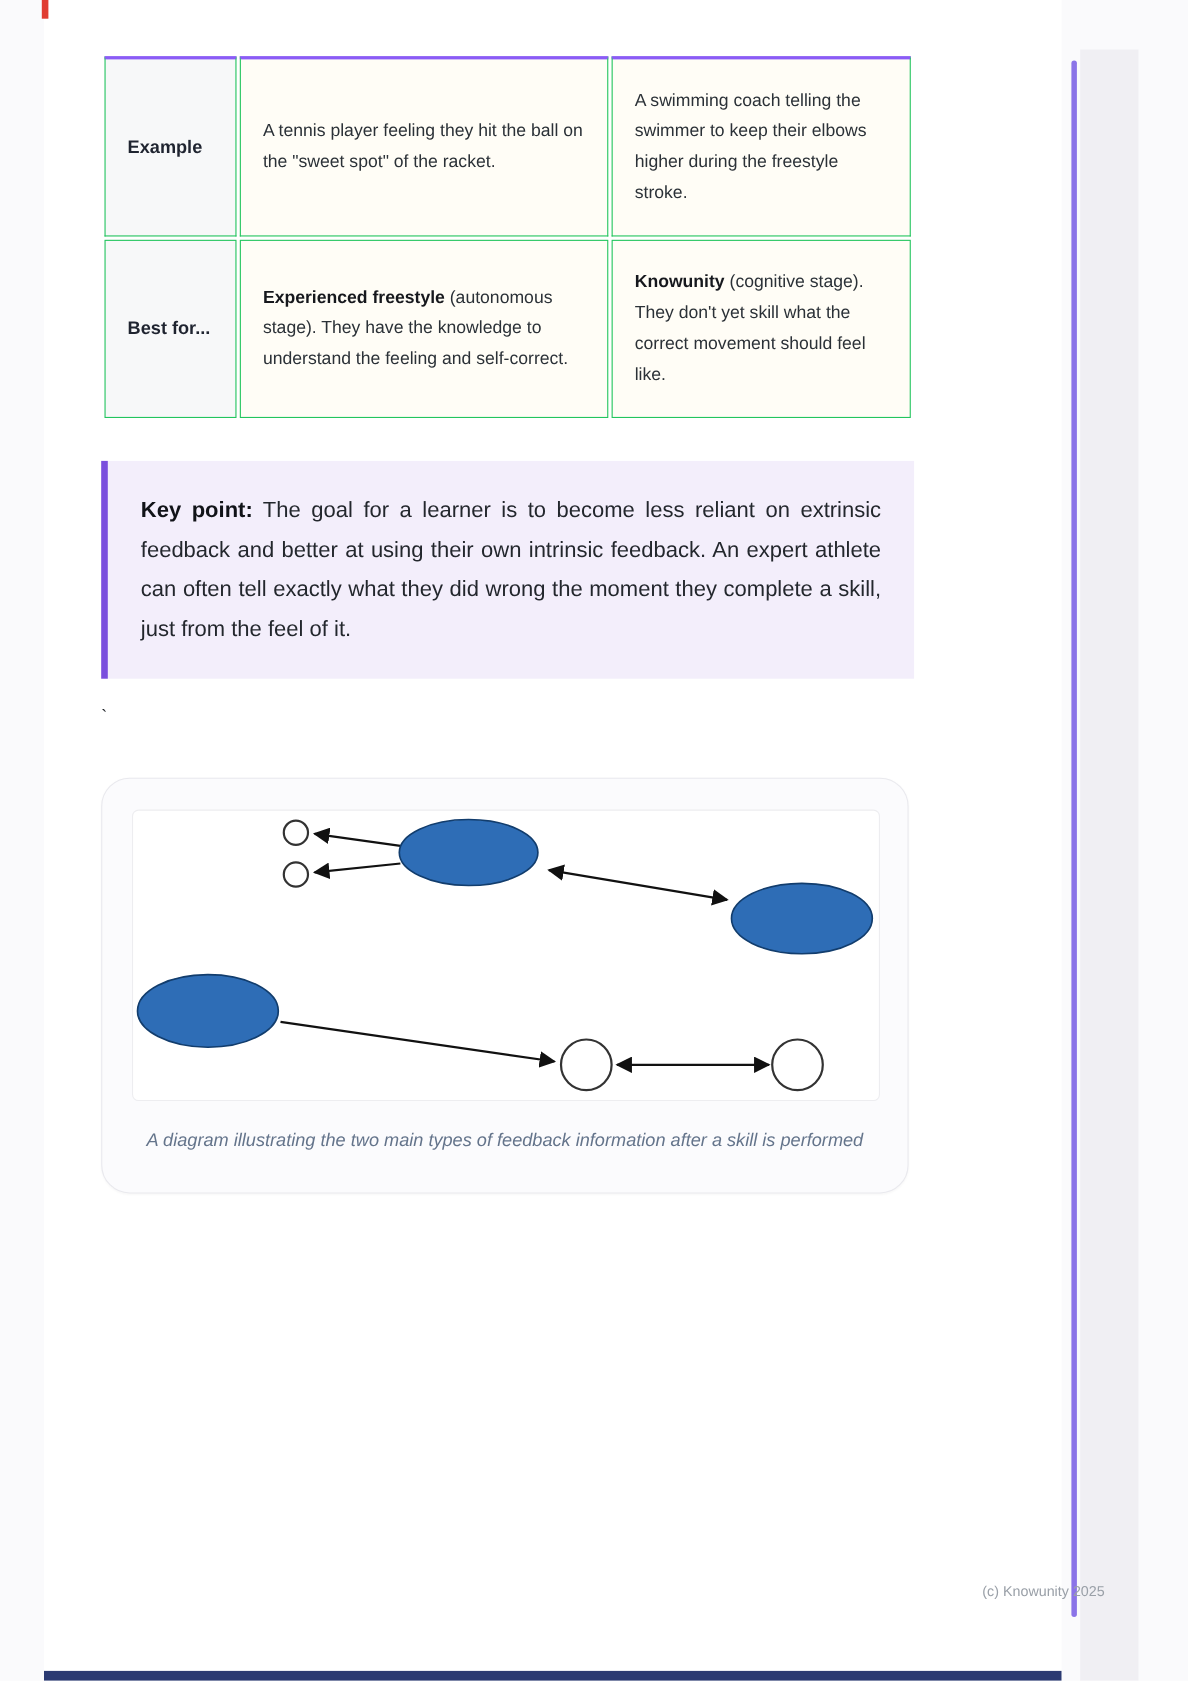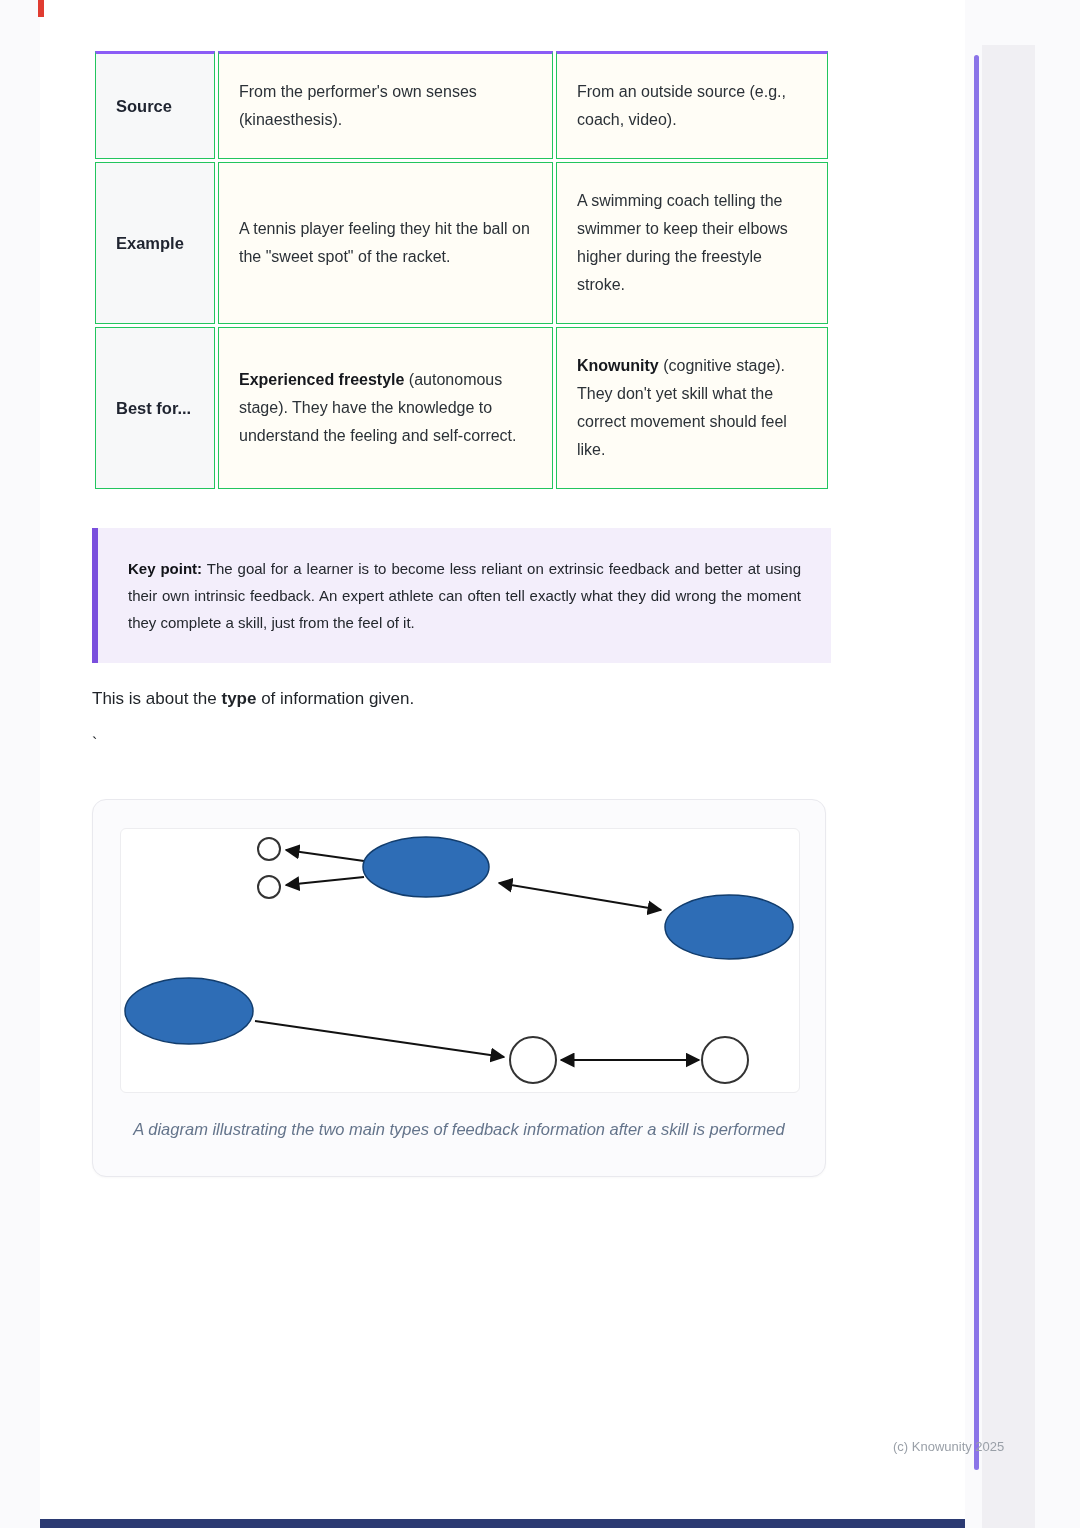--- a/index.html
+++ b/index.html
@@ -65,21 +65,21 @@
   .fb-table td.c1 { width: 335px; }
   .fb-table td.c2 { width: 272px; }
   .fb-table strong { color: #16181d; }
 
   
   .keypoint {
     margin-top: 36px;
     background: #f3eefb;
     border-left: 6px solid #7a4fdd;
     padding: 27px 30px;
-    font-size: 15px;
+    font-size: 20px;
     line-height: 1.8;
     text-align: justify;
     color: #23272d;
   }
   .keypoint strong { color: #111318; }
 
   
   h2.section-heading {
     margin-top: 54px;
     font-size: 25px;
@@ -98,21 +98,21 @@
     font-size: 16px;
     color: #1f2328;
   }
 
   
   figure.fig-card {
     margin-top: 46px;
     width: 734px;
     background: #fbfbfd;
     border: 1px solid #e9e9ee;
-    border-radius: 14px;
+    border-radius: 26px;
     padding: 28px 27px 32px 27px;
     box-shadow: 0 1px 2px rgba(0,0,0,0.03);
   }
   .fig-panel {
     width: 680px; height: 265px;
     background: #ffffff;
     border: 1px solid #ededf0;
     border-radius: 6px;
     overflow: hidden;
   }
@@ -131,44 +131,38 @@
 
 <div class="canvas">
 
   <div class="red-flag"></div>
 
   <div class="page">
     <div class="content">
 
       <table class="fb-table">
         <tbody>
-          <tr>
-            <th class="rowhead">Source</th>
-            <td class="c1"><span>From the performer's own senses (kinaesthesis).</span></td>
-            <td class="c2"><span>From an outside source (e.g., coach, video).</span></td>
-          </tr>
           <tr>
             <th class="rowhead">Example</th>
             <td class="c1"><span>A tennis player feeling they hit the ball on the "sweet spot" of the racket.</span></td>
             <td class="c2"><span>A swimming coach telling the swimmer to keep their elbows higher during the freestyle stroke.</span></td>
           </tr>
           <tr>
             <th class="rowhead">Best for...</th>
             <td class="c1"><strong>Experienced freestyle</strong><span> (autonomous stage). They have the knowledge to understand the feeling and self-correct.</span></td>
             <td class="c2"><strong>Knowunity</strong><span> (cognitive stage). They don't yet skill what the correct movement should feel like.</span></td>
           </tr>
         </tbody>
       </table>
 
       <div class="keypoint">
         <p><strong>Key point:</strong><span> The goal for a learner is to become less reliant on extrinsic feedback and better at using their own intrinsic feedback. An expert athlete can often tell exactly what they did wrong the moment they complete a skill, just from the feel of it.</span></p>
       </div>
 
 
-      <p class="intro"><span>This is about the </span><strong>type</strong><span> of information given.</span></p>
 
       <p class="stray">`</p>
 
       <figure class="fig-card">
         <div class="fig-panel">
           <svg width="678" height="263" viewBox="0 0 678 263" xmlns="http://www.w3.org/2000/svg">
             <defs>
               <marker id="ah" viewBox="0 0 10 10" refX="9" refY="5" markerWidth="7.5" markerHeight="7.5" orient="auto-start-reverse">
                 <path d="M0,0 L10,5 L0,10 z" fill="#111111"></path>
               </marker>

